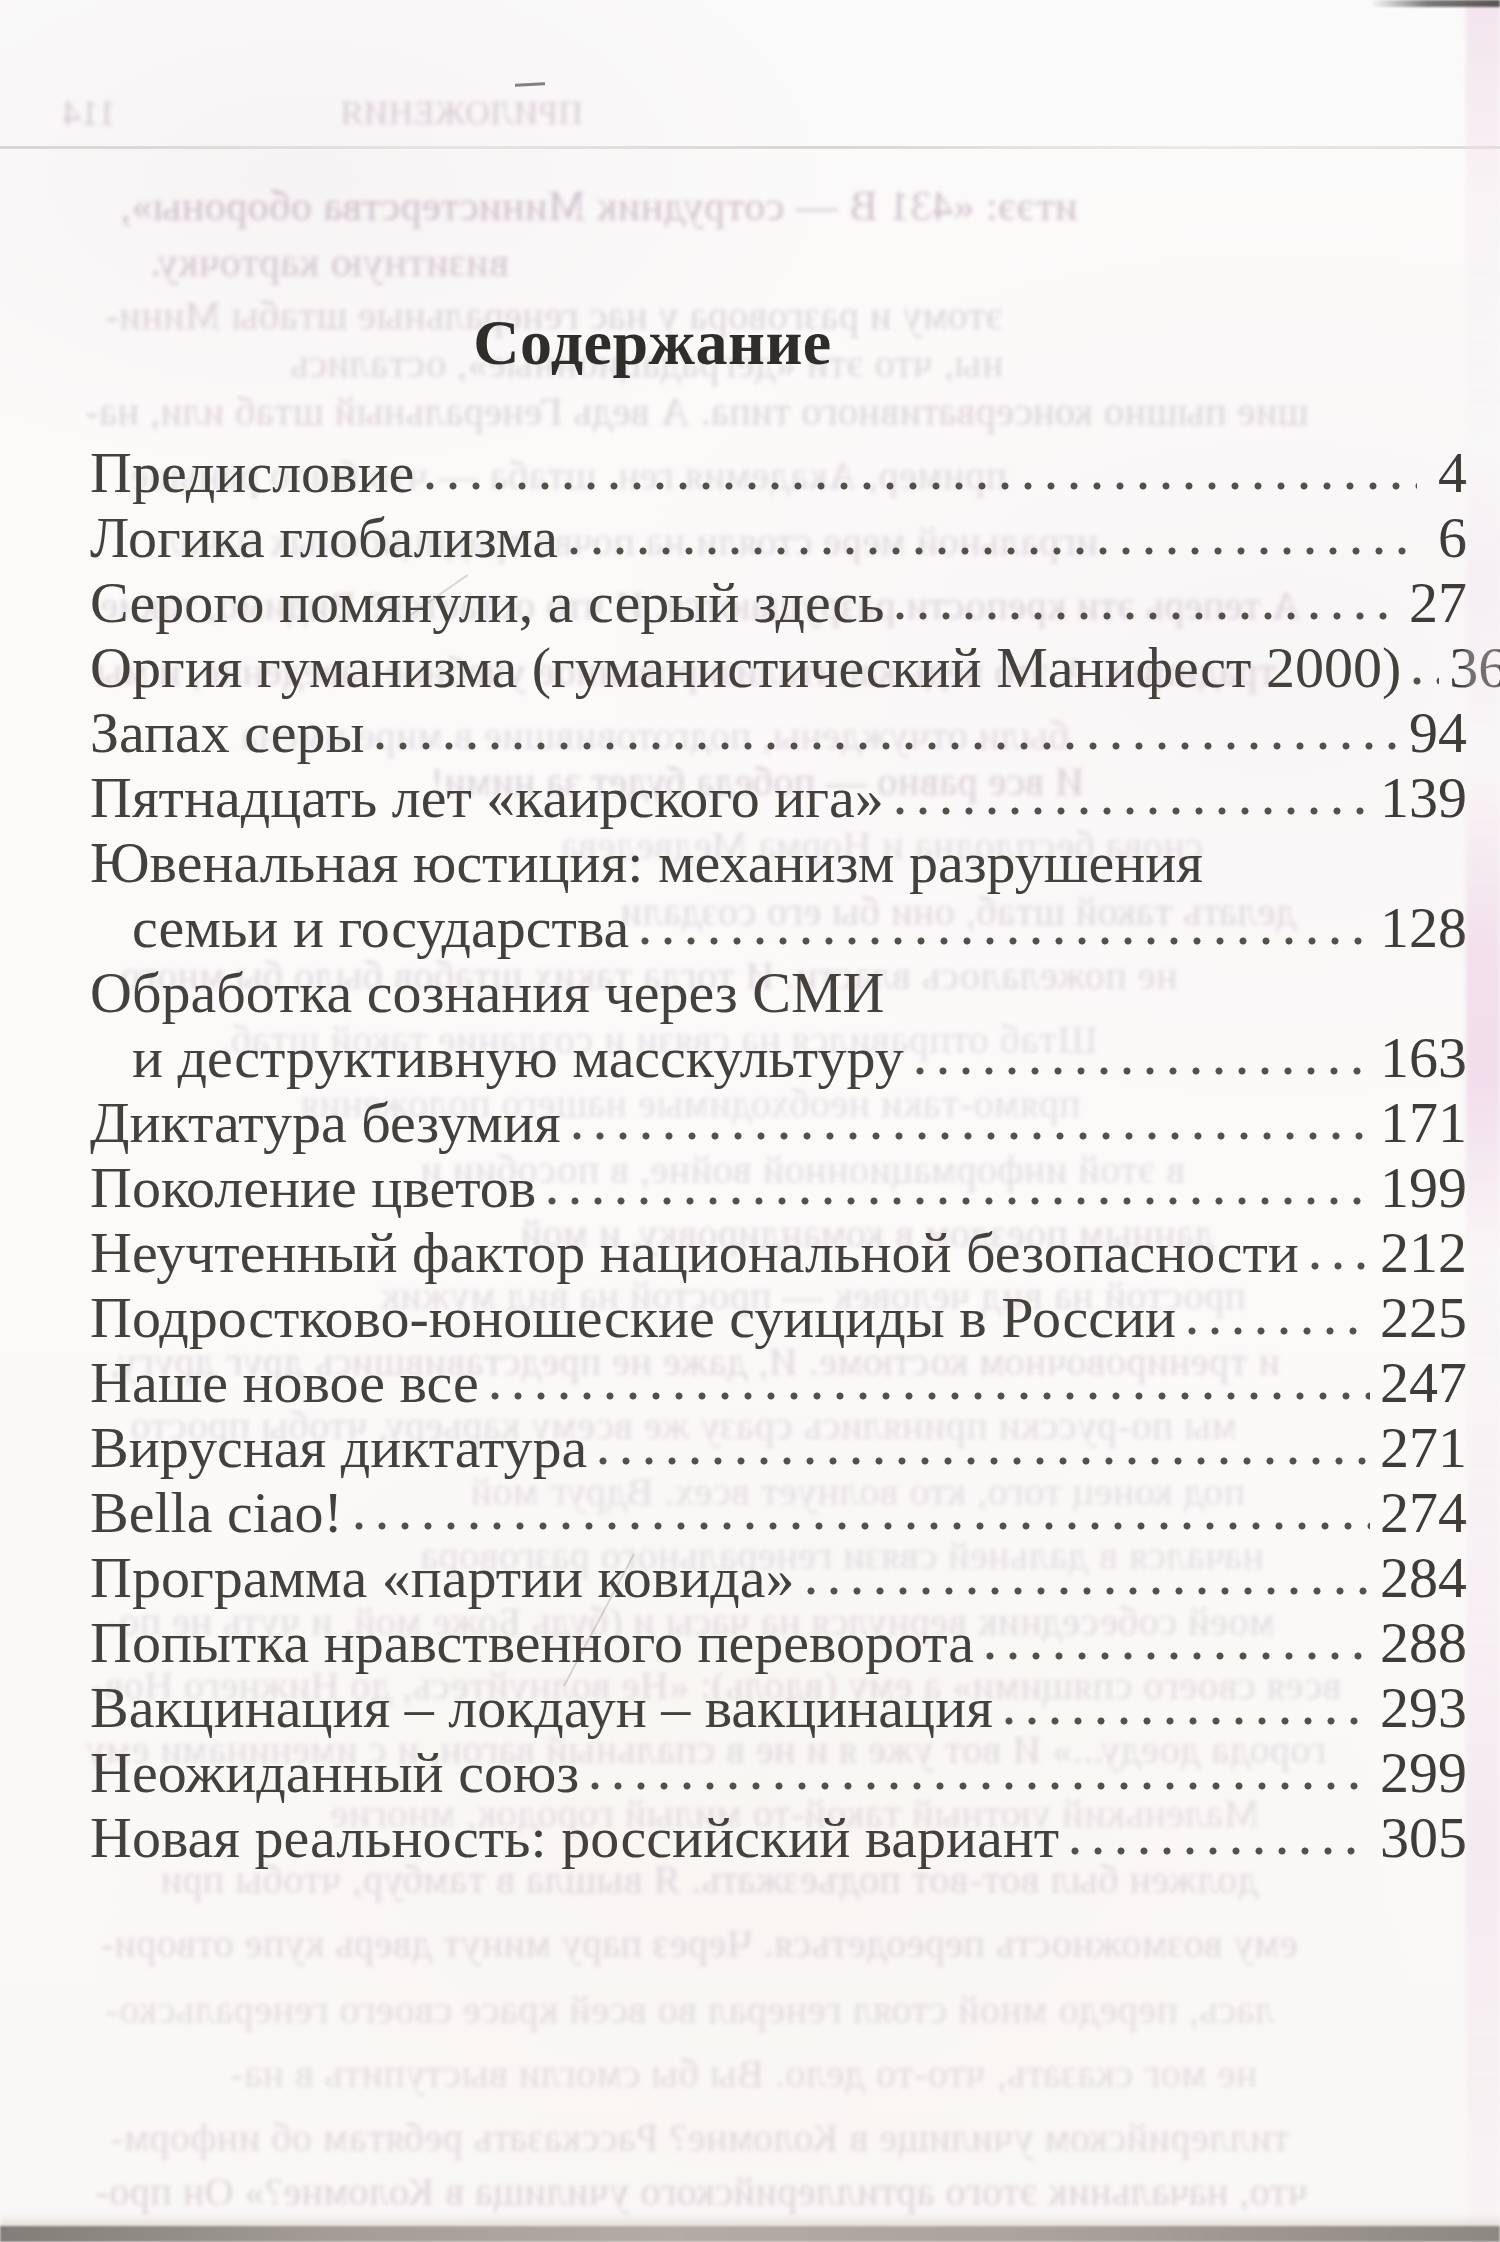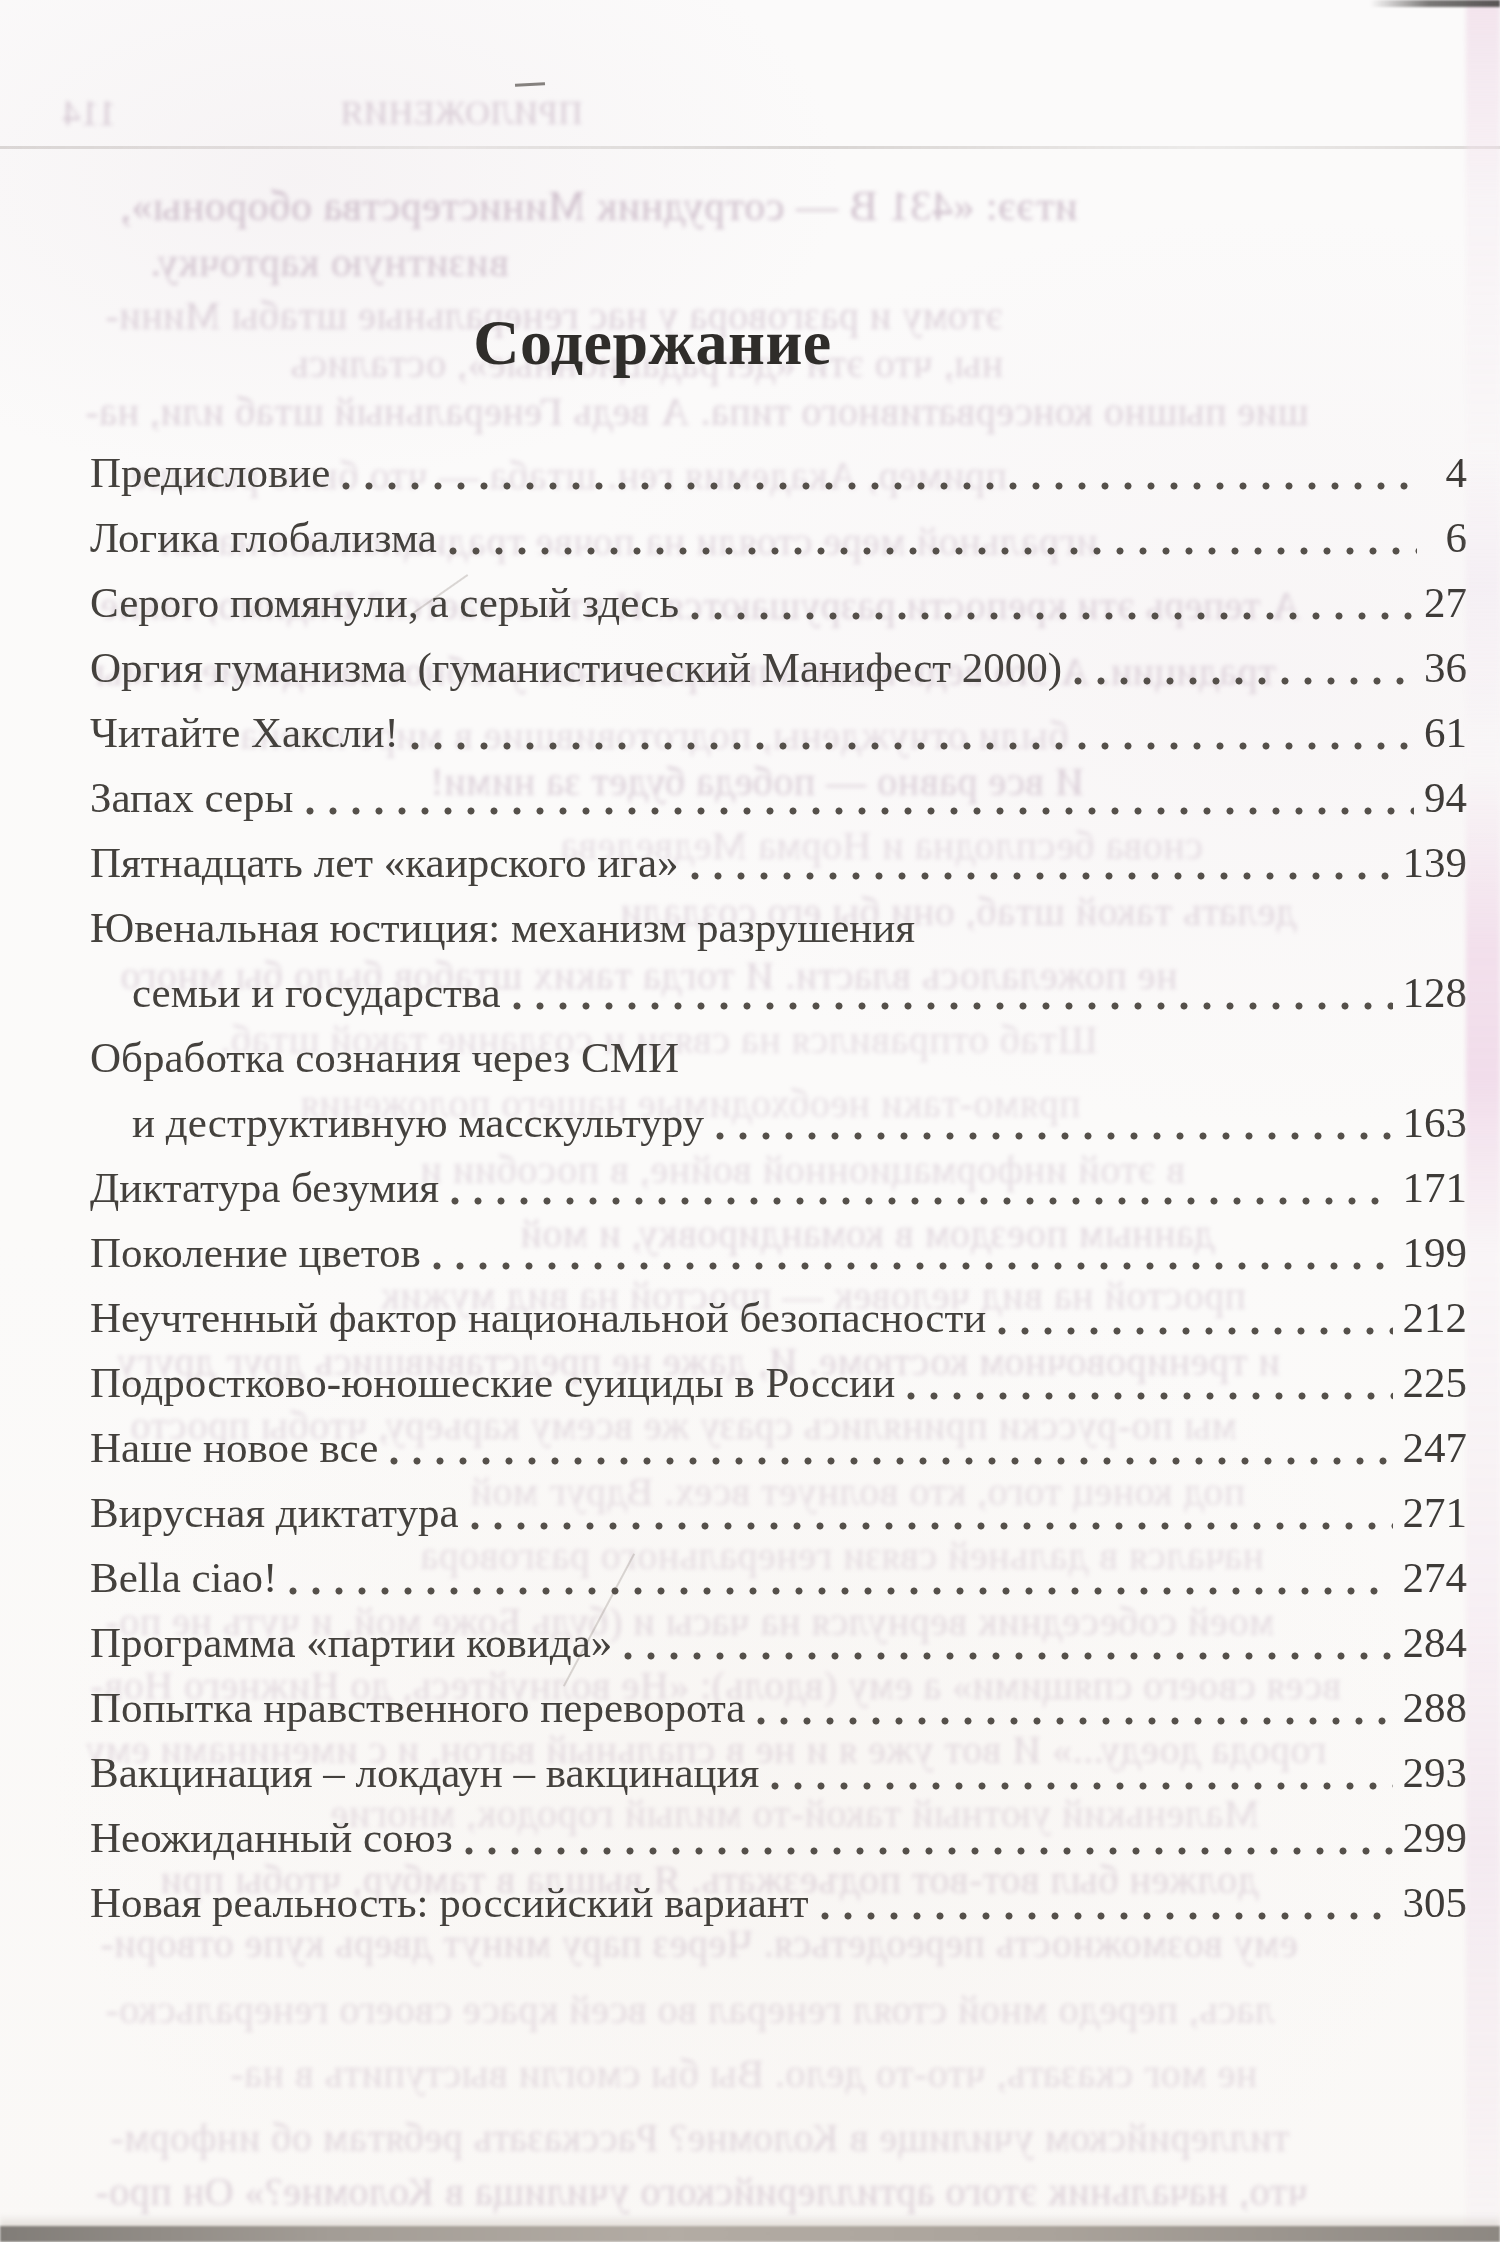--- a/index.html
+++ b/index.html
@@ -67,21 +67,21 @@
     color:#b49cb0;transform:scaleX(-1);transform-origin:center;
     filter:blur(2.1px);letter-spacing:.5px;
   }
   
   .content{position:absolute;left:90px;right:33px;top:300px;color:#44413d;}
   .toc-title{
     font-size:64px;font-weight:bold;color:#2f2d2a;
     text-align:center;line-height:86px;margin:0 0 54px 0;
     transform:translateX(-126px);letter-spacing:.5px;
   }
-  .t-line{display:flex;align-items:baseline;font-size:43px;line-height:65px;height:65px;}
+  .t-line{display:flex;align-items:baseline;font-size:58px;line-height:65px;height:65px;}
   .t-line .txt{white-space:nowrap;color:#44413d;}
   .t-line.cont .txt{padding-left:42px;}
   .dots{
     flex:1;min-width:26px;height:16px;align-self:flex-end;
     margin:0 10px 11px 12px;
     background-image:radial-gradient(circle at 4px 8px,#55504a 3.1px,rgba(0,0,0,0) 3.9px);
     background-size:23px 16px;background-repeat:repeat-x;background-position:left center;
   }
   .pg{color:#3e3b38;text-align:right;min-width:40px;}
 </style>
@@ -159,27 +159,20 @@
       </div>
       <div>
         <div class="t-line">
           <span class="txt">Оргия гуманизма (гуманистический Манифест 2000)</span>
           <span class="dots"></span>
           <span class="pg">36</span>
         </div>
       </div>
       <div>
         <div class="t-line">
-          <span class="txt">Читайте Хаксли!</span>
-          <span class="dots"></span>
-          <span class="pg">61</span>
-        </div>
-      </div>
-      <div>
-        <div class="t-line">
           <span class="txt">Запах серы</span>
           <span class="dots"></span>
           <span class="pg">94</span>
         </div>
       </div>
       <div>
         <div class="t-line">
           <span class="txt">Пятнадцать лет «каирского ига»</span>
           <span class="dots"></span>
           <span class="pg">139</span>

